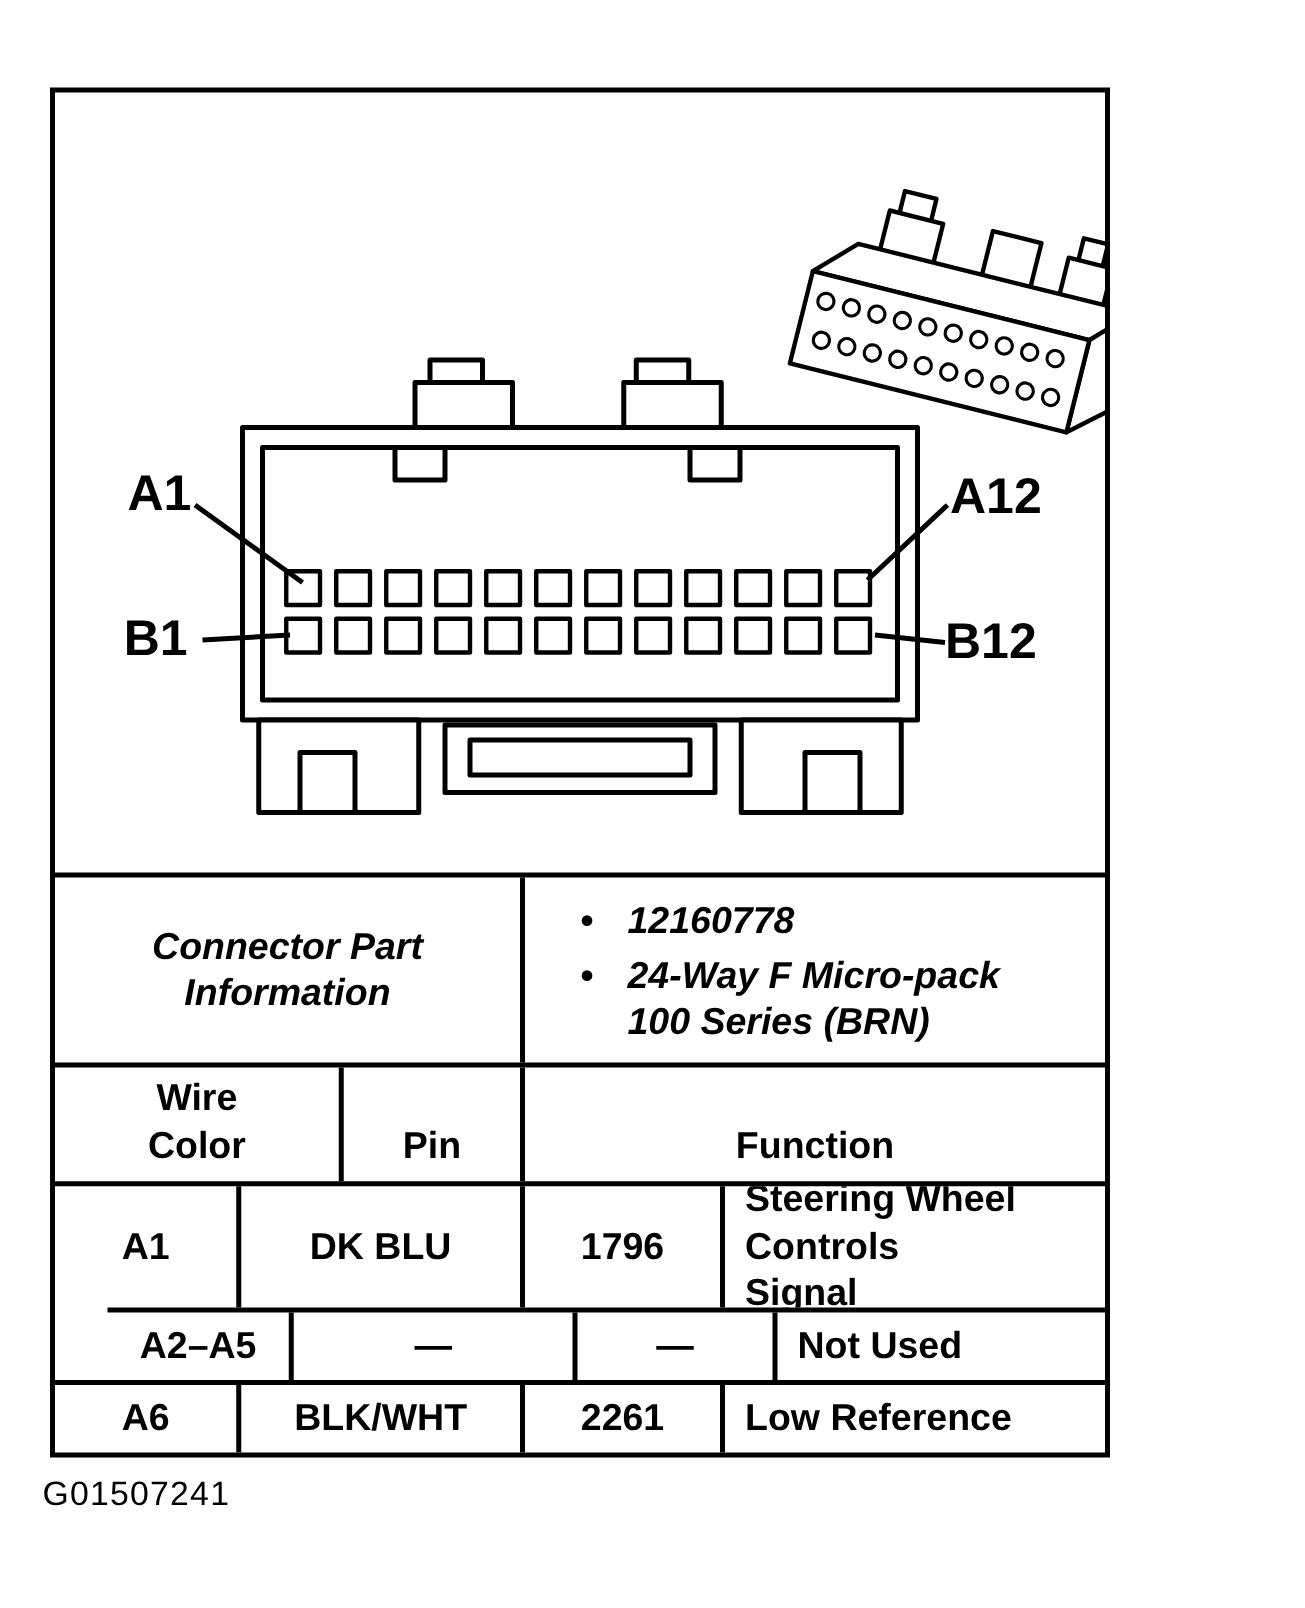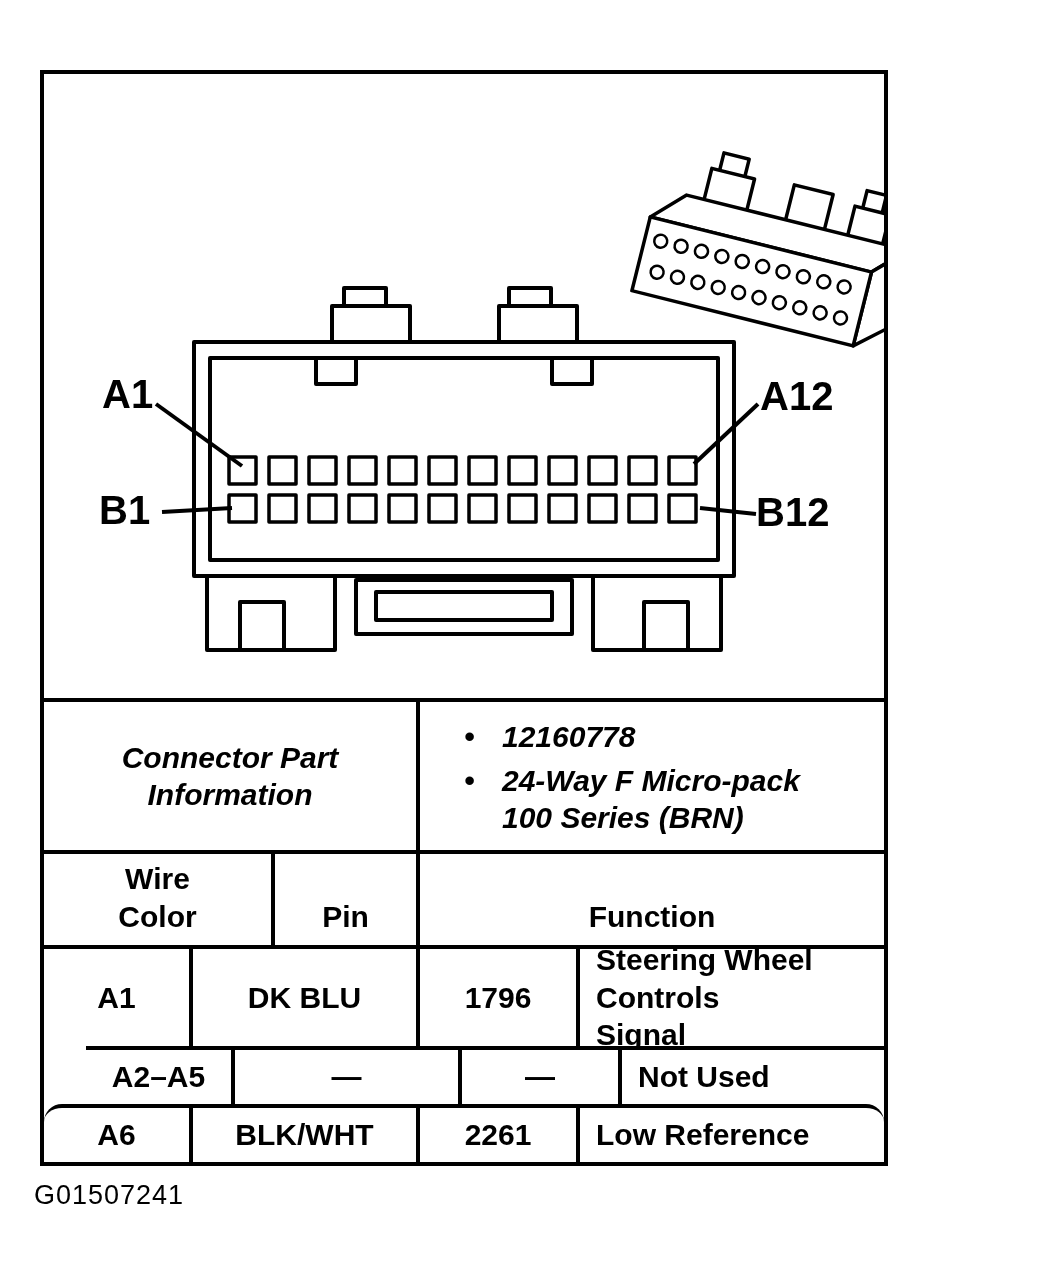--- a/index.html
+++ b/index.html
@@ -20,21 +20,21 @@
     background: #fff;
   }
   .diagram { position: relative; height: 624px; flex: none; overflow: hidden; }
   .diagram svg { display: block; }
 
   .t-row { display: flex; border-top: 4px solid #000; flex: none; }
   .row-info { height: 152px; font-style: italic; }
   .row-head { height: 95px; }
   .row-r0 { height: 101px; }
   .row-r1 { height: 58px; margin-left: 42px; }
-  .row-r2 { flex: 1; border-radius: 18px; }
+  .row-r2 { flex: 1; }
 
   .cell {
     display: flex; align-items: center; justify-content: center;
     text-align: center; font-size: 30px; line-height: 1.25;
     overflow: hidden;
   }
   .cell + .cell { border-left: 4px solid #000; }
   .col-pin { width: 145px; }
   .col-wire { width: 227px; }
   .col-circuit { width: 160px; }

